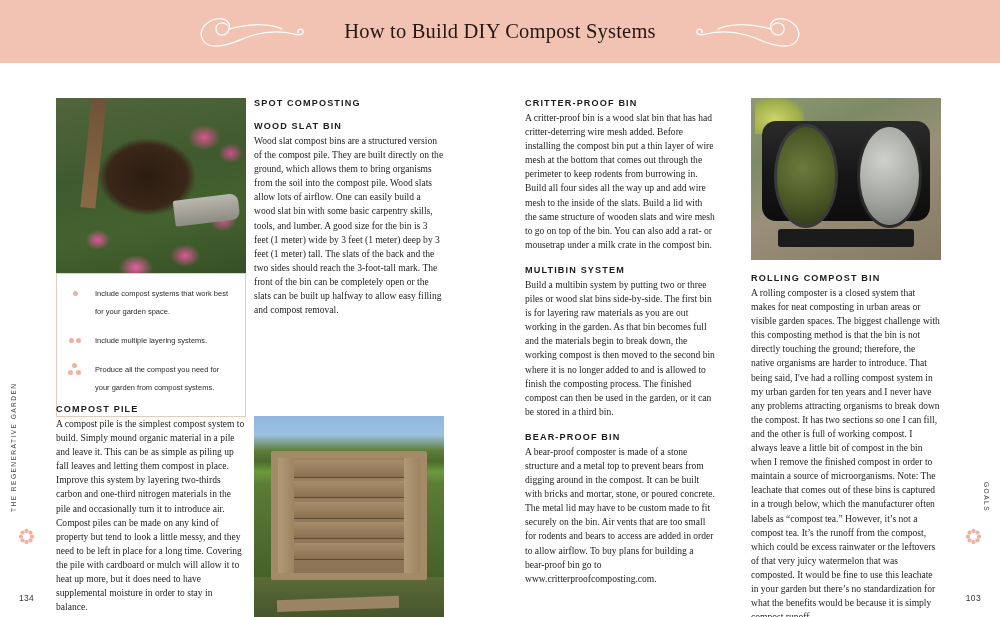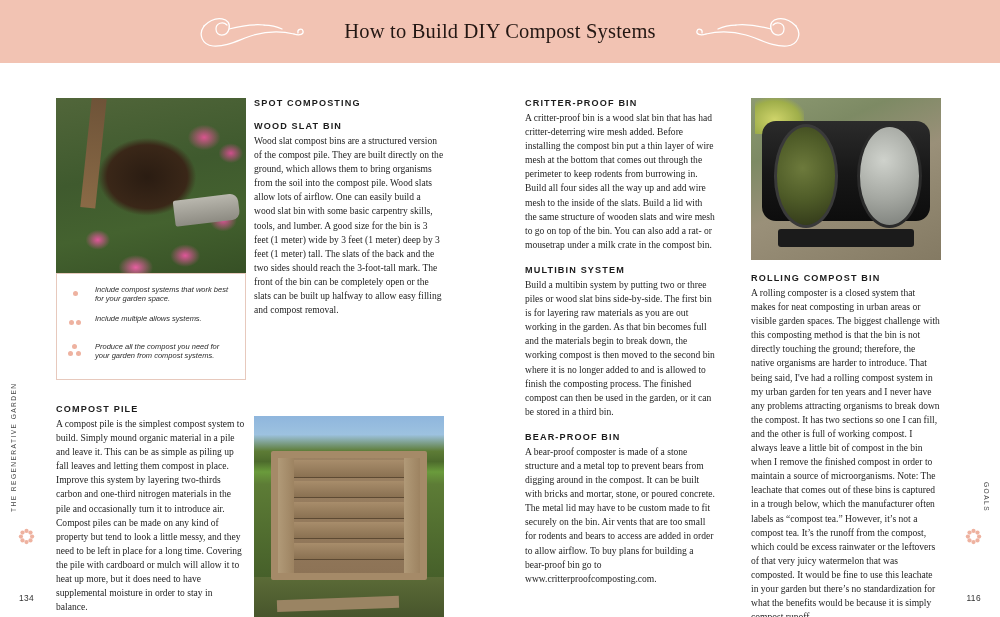--- a/index.html
+++ b/index.html
@@ -259,23 +259,22 @@
   }
   .dot {
     position: absolute;
     width: 5.2px; height: 5.2px;
     border-radius: 50%;
     background: #eeb2a0;
   }
   .goal-text {
     font-family: "Liberation Sans", sans-serif;
     font-size: 7.5px;
-    line-height: 9px;
+    line-height: 18px;
     color: #2b2b2b;
-    font-style: italic;
   }
 </style>
 </head>
 <body>
 
 <div class="banner">
   <svg class="flourish flourish-left" width="120" height="40" viewBox="0 0 120 40">
     <g fill="none" stroke="#ffffff" stroke-width="1.25" stroke-linecap="round">
       <path d="M8 14 C20 2 36 6 33 17 C31 25 20 25 20 17 C20 11 27 9 31 13"></path>
       <path d="M8 14 C2 22 6 33 17 34 C32 35 44 27 58 23 C72 19 86 19 98 22"></path>
@@ -326,21 +325,21 @@
         <circle cx="14.7" cy="5.3" r="2.5"></circle>
         <circle cx="16.6" cy="10" r="2.5"></circle>
         <circle cx="14.7" cy="14.7" r="2.5"></circle>
         <circle cx="10" cy="16.6" r="2.5"></circle>
         <circle cx="5.3" cy="14.7" r="2.5"></circle>
         <circle cx="3.4" cy="10" r="2.5"></circle>
         <circle cx="5.3" cy="5.3" r="2.5"></circle>
       </g>
       <circle cx="10" cy="10" r="3.1" fill="#ffffff"></circle>
     </svg>
-    <div class="folio right">116</div>
+    <div class="folio right">103</div>
   </div>
 
   <div class="col col-1">
     <div class="photo photo-compost-scoop ph-scoop">
       <div class="stalk"></div>
       <div class="blade"></div>
     </div>
   </div>
 
   <div class="callout">
@@ -349,21 +348,21 @@
         <span class="dot" style="left:7px; top:5px;"></span>
       </div>
       <div class="goal-text">Include compost systems that work best for your garden space.</div>
     </div>
 
     <div class="goal-row">
       <div class="goal-marker">
         <span class="dot" style="left:2.5px; top:5px;"></span>
         <span class="dot" style="left:9.5px; top:5px;"></span>
       </div>
-      <div class="goal-text">Include multiple allows systems.</div>
+      <div class="goal-text">Include multiple layering systems.</div>
     </div>
 
     <div class="goal-row">
       <div class="goal-marker">
         <span class="dot" style="left:6px;   top:1px;"></span>
         <span class="dot" style="left:2.2px; top:7.5px;"></span>
         <span class="dot" style="left:9.8px; top:7.5px;"></span>
       </div>
       <div class="goal-text">Produce all the compost you need for your garden from compost systems.</div>
     </div>

